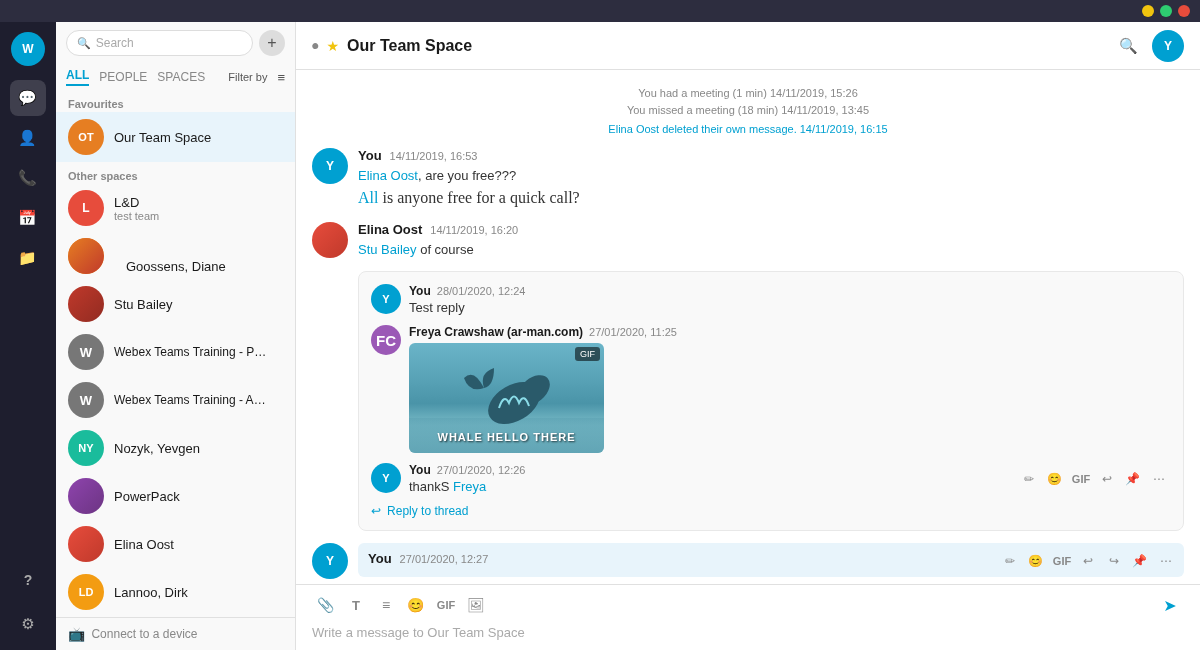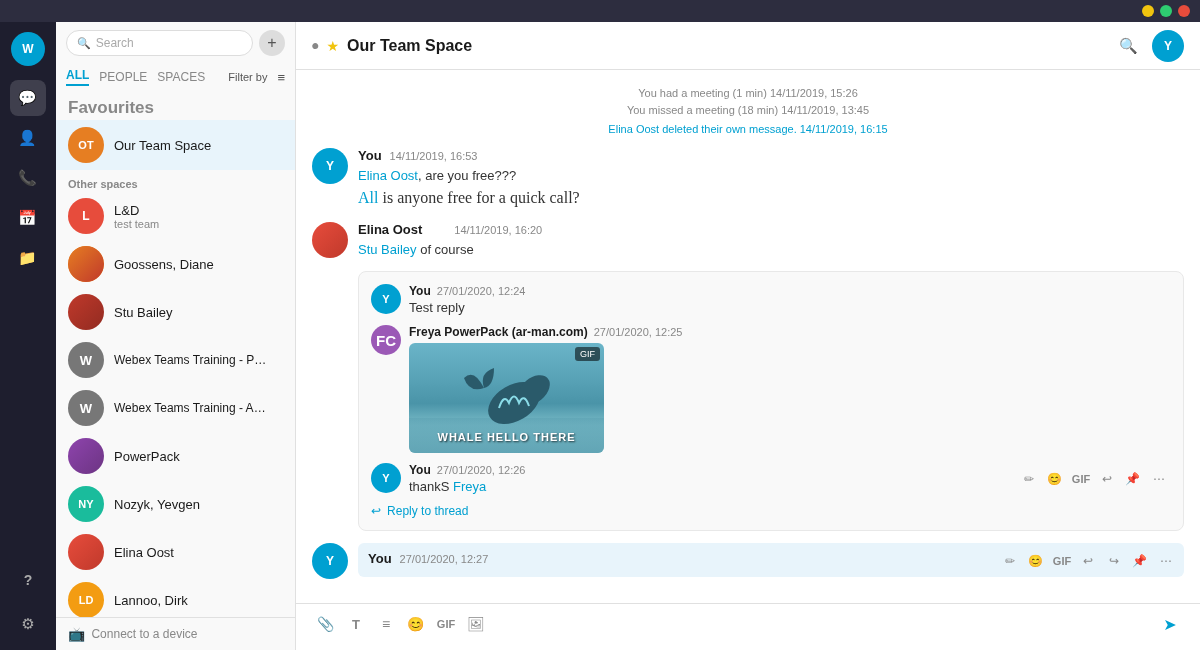--- a/index.html
+++ b/index.html
@@ -38,39 +38,39 @@
     </div>
     <div style="display:flex;align-items:center;padding:4px 10px;gap:10px;">
       <span style="font-size:12px;color:#00a0d1;border-bottom:2px solid #00a0d1;font-weight:600;cursor:pointer;padding-bottom:2px;">ALL</span>
       <span style="font-size:12px;color:#888;cursor:pointer;">PEOPLE</span>
       <span style="font-size:12px;color:#888;cursor:pointer;">SPACES</span>
       <span style="flex:1;"></span>
       <span style="font-size:11px;color:#555;cursor:pointer;">Filter by</span>
       <span style="font-size:13px;color:#555;cursor:pointer;">≡</span>
     </div>
     <div style="overflow-y:auto;flex:1;">
-      <div style="padding:8px 12px 2px;font-size:17px;color:#888;font-weight:600;">Favourites</div>
+      <div style="padding:8px 12px 2px;font-size:11px;color:#888;font-weight:600;">Favourites</div>
 
       <div style="display:flex;align-items:center;padding:7px 12px;gap:10px;background:#e8f4fb;cursor:pointer;">
         <div style="width:36px;height:36px;border-radius:50%;background:#e67e22;flex-shrink:0;display:flex;align-items:center;justify-content:center;font-size:11px;color:white;font-weight:bold;">OT</div>
         <div style="flex:1;overflow:hidden;">
           <div style="font-size:13px;color:#1a1a1a;font-weight:500;">Our Team Space</div>
         </div>
       </div>
       <div style="padding:8px 12px 2px;font-size:11px;color:#888;font-weight:600;">Other spaces</div>
 
       <div style="display:flex;align-items:center;padding:6px 12px;gap:10px;cursor:pointer;">
         <div style="width:36px;height:36px;border-radius:50%;background:#e74c3c;flex-shrink:0;display:flex;align-items:center;justify-content:center;font-size:12px;color:white;font-weight:bold;">L</div>
         <div>
           <div style="font-size:13px;color:#1a1a1a;">L&amp;D</div>
           <div style="font-size:11px;color:#888;">test team</div>
         </div>
       </div>
 
-      <div style="display:flex;align-items:center;padding:6px 12px;gap:10px;cursor:pointer;">
+      <div style="display:flex;align-items:flex-end;padding:6px 12px;gap:22px;cursor:pointer;">
         <div style="width:36px;height:36px;border-radius:50%;background:#e67e22;flex-shrink:0;display:flex;align-items:center;justify-content:center;font-size:11px;color:white;font-weight:bold;overflow:hidden;">
             <div style="width:100%;height:100%;background:linear-gradient(135deg,#e67e22,#c0392b);border-radius:50%;"></div>
           </div>
         <div style="font-size:13px;color:#1a1a1a;">Goossens, Diane</div>
       </div>
 
       <div style="display:flex;align-items:center;padding:6px 12px;gap:10px;cursor:pointer;">
         <div style="width:36px;height:36px;border-radius:50%;background:#c0392b;flex-shrink:0;overflow:hidden;">
             <div style="width:100%;height:100%;background:linear-gradient(135deg,#c0392b,#922b21);"></div>
           </div>
@@ -81,29 +81,29 @@
         <div style="width:36px;height:36px;border-radius:50%;background:#777;flex-shrink:0;display:flex;align-items:center;justify-content:center;font-size:13px;color:white;font-weight:bold;">W</div>
         <div style="font-size:12px;color:#1a1a1a;white-space:nowrap;overflow:hidden;text-overflow:ellipsis;max-width:155px;">Webex Teams Training - PM - 13/02/2020</div>
       </div>
 
       <div style="display:flex;align-items:center;padding:6px 12px;gap:10px;cursor:pointer;">
         <div style="width:36px;height:36px;border-radius:50%;background:#777;flex-shrink:0;display:flex;align-items:center;justify-content:center;font-size:13px;color:white;font-weight:bold;">W</div>
         <div style="font-size:12px;color:#1a1a1a;white-space:nowrap;overflow:hidden;text-overflow:ellipsis;max-width:155px;">Webex Teams Training - AM - 13/02/2020</div>
       </div>
 
       <div style="display:flex;align-items:center;padding:6px 12px;gap:10px;cursor:pointer;">
+        <div style="width:36px;height:36px;border-radius:50%;background:#1abc9c;flex-shrink:0;display:flex;align-items:center;justify-content:center;font-size:11px;color:white;font-weight:bold;">NY</div>
+        <div style="font-size:13px;color:#1a1a1a;">Nozyk, Yevgen</div>
+      </div>
+
+      <div style="display:flex;align-items:center;padding:6px 12px;gap:10px;cursor:pointer;">
         <div style="width:36px;height:36px;border-radius:50%;background:#9b59b6;flex-shrink:0;overflow:hidden;">
             <div style="width:100%;height:100%;background:linear-gradient(135deg,#8e44ad,#6c3483);"></div>
           </div>
         <div style="font-size:13px;color:#1a1a1a;">PowerPack</div>
-      </div>
-
-      <div style="display:flex;align-items:center;padding:6px 12px;gap:10px;cursor:pointer;">
-        <div style="width:36px;height:36px;border-radius:50%;background:#1abc9c;flex-shrink:0;display:flex;align-items:center;justify-content:center;font-size:11px;color:white;font-weight:bold;">NY</div>
-        <div style="font-size:13px;color:#1a1a1a;">Nozyk, Yevgen</div>
       </div>
 
       <div style="display:flex;align-items:center;padding:6px 12px;gap:10px;cursor:pointer;">
         <div style="width:36px;height:36px;border-radius:50%;background:#e74c3c;flex-shrink:0;overflow:hidden;">
             <div style="width:100%;height:100%;background:linear-gradient(135deg,#e74c3c,#c0392b);"></div>
           </div>
         <div style="font-size:13px;color:#1a1a1a;">Elina Oost</div>
       </div>
 
       <div style="display:flex;align-items:center;padding:6px 12px;gap:10px;cursor:pointer;">
@@ -163,47 +163,47 @@
         </div>
       </div>
 
       <div style="display:flex;gap:10px;margin:12px 0;">
         <div style="width:36px;height:36px;border-radius:50%;background:#e74c3c;flex-shrink:0;overflow:hidden;">
             <div style="width:100%;height:100%;background:linear-gradient(135deg,#e74c3c,#c0392b);"></div>
           </div>
         <div style="flex:1;">
           <div style="display:flex;align-items:baseline;gap:8px;margin-bottom:3px;">
             <span style="font-size:13px;font-weight:600;color:#1a1a1a;">Elina Oost</span>
-            <span style="font-size:11px;color:#888;margin-left:24px;">14/11/2019, 16:20</span>
+            <span style="font-size:11px;color:#888;">14/11/2019, 16:20</span>
           </div>
           <div style="font-size:13px;color:#333;line-height:1.5;">
             <span style="color:#00a0d1;font-weight:500;">Stu Bailey</span> of course
           </div>
         </div>
       </div>
 
       <div style="margin-left:46px;background:#f9f9f9;border-radius:8px;padding:12px;border:1px solid #e8e8e8;position:relative;">
 
         <div style="display:flex;gap:8px;margin-bottom:10px;">
           <div style="width:30px;height:30px;border-radius:50%;background:#00a0d1;flex-shrink:0;display:flex;align-items:center;justify-content:center;font-size:11px;color:white;font-weight:bold;">Y</div>
           <div style="flex:1;">
             <div style="display:flex;align-items:baseline;gap:6px;margin-bottom:2px;">
               <span style="font-size:12px;font-weight:600;color:#1a1a1a;">You</span>
-              <span style="font-size:11px;color:#888;">27/01/2020, 12:24</span>
+              <span style="font-size:11px;color:#888;">28/01/2020, 12:24</span>
             </div>
             <div style="font-size:13px;color:#333;">Test reply</div>
           </div>
         </div>
 
         <div style="display:flex;gap:8px;margin-bottom:10px;">
           <div style="width:30px;height:30px;border-radius:50%;background:#9b59b6;flex-shrink:0;display:flex;align-items:center;justify-content:center;font-size:15px;color:white;font-weight:bold;">FC</div>
           <div style="flex:1;">
             <div style="display:flex;align-items:baseline;gap:6px;margin-bottom:2px;">
-              <span style="font-size:12px;font-weight:600;color:#1a1a1a;">Freya PowerPack (ar-man.com)</span>
-              <span style="font-size:11px;color:#888;">27/01/2020, 12:25</span>
+              <span style="font-size:12px;font-weight:600;color:#1a1a1a;">Freya Crawshaw (ar-man.com)</span>
+              <span style="font-size:11px;color:#888;">27/01/2020, 11:25</span>
             </div>
 
             <div style="position:relative;margin-top:4px;width:195px;height:110px;border-radius:6px;overflow:hidden;">
 
               <div style="width:100%;height:100%;background:linear-gradient(to bottom, #6ab4c8 0%, #5aa4b8 30%, #4a94a8 55%, #7abcc8 75%, #8ac8d0 100%);position:relative;">
 
                 <div style="position:absolute;bottom:0;left:0;right:0;height:35px;background:linear-gradient(to bottom,rgba(80,150,170,0.3),rgba(80,150,170,0.7));"></div>
 
                 <svg viewBox="0 0 195 80" style="position:absolute;top:5px;left:0;width:195px;height:80px;">
 
@@ -279,15 +279,16 @@
       <div style="display:flex;align-items:center;gap:2px;margin-bottom:4px;">
         <div style="width:28px;height:28px;display:flex;align-items:center;justify-content:center;color:#888;font-size:14px;cursor:pointer;">📎</div>
         <div style="width:28px;height:28px;display:flex;align-items:center;justify-content:center;color:#888;font-size:13px;cursor:pointer;font-weight:bold;">T</div>
         <div style="width:28px;height:28px;display:flex;align-items:center;justify-content:center;color:#888;font-size:14px;cursor:pointer;">≡</div>
         <div style="width:28px;height:28px;display:flex;align-items:center;justify-content:center;color:#888;font-size:14px;cursor:pointer;">😊</div>
         <div style="width:28px;height:28px;display:flex;align-items:center;justify-content:center;color:#888;font-size:11px;font-weight:bold;cursor:pointer;">GIF</div>
         <div style="width:28px;height:28px;display:flex;align-items:center;justify-content:center;color:#888;font-size:14px;cursor:pointer;">🖼</div>
         <div style="flex:1;"></div>
         <div style="width:28px;height:28px;display:flex;align-items:center;justify-content:center;color:#00a0d1;font-size:16px;cursor:pointer;">➤</div>
       </div>
+      <div style="color:#aaa;font-size:13px;padding:2px 0;">Write a message to Our Team Space</div>
     </div>
   </div>
 </div>
 
 </body></html>

